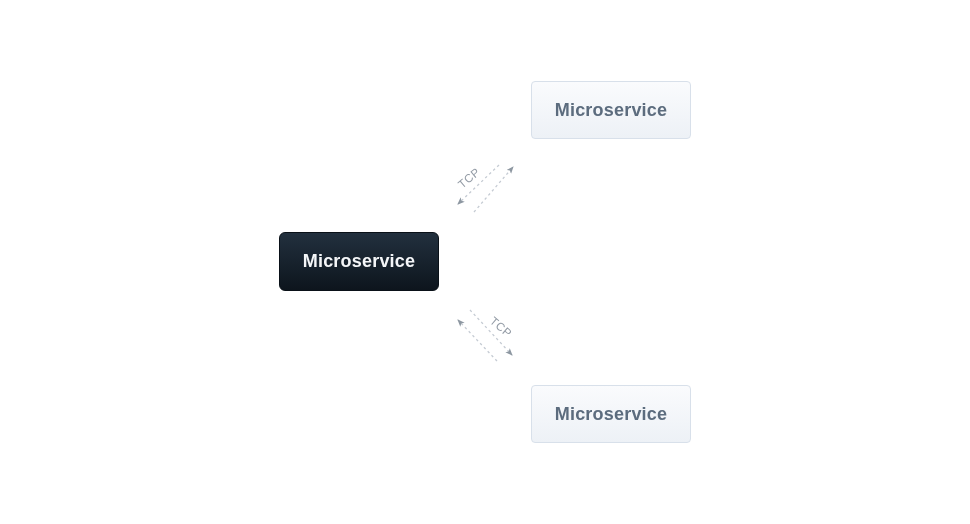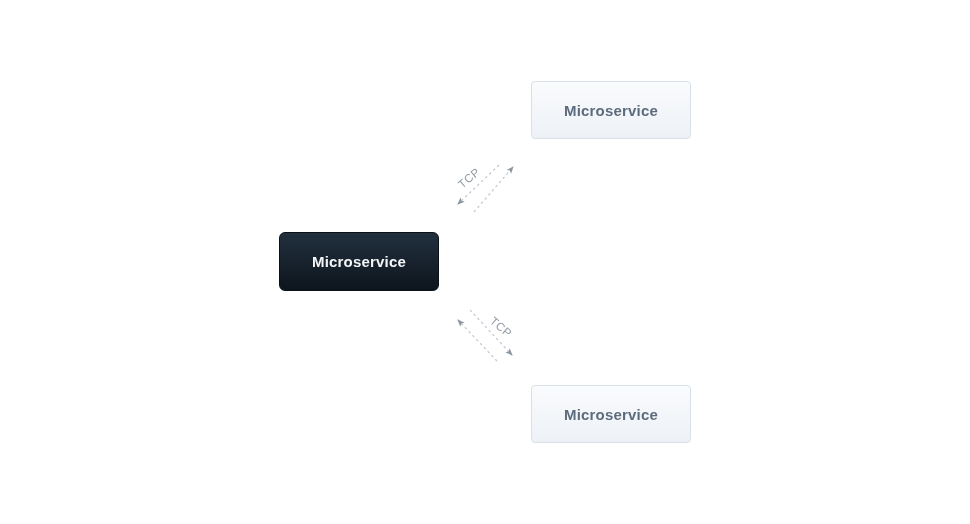--- a/index.html
+++ b/index.html
@@ -26,21 +26,21 @@
   .edge-line{
     stroke:var(--edge-dash);
     stroke-width:1.3;
     stroke-dasharray:2.5 3;
     fill:none;
   }
   .node{
     position:absolute;
     display:flex;align-items:center;justify-content:center;
     font-weight:700;
-    font-size:15px;
+    font-size:18px;
     letter-spacing:.2px;
   }
   .node.dark{
     background:linear-gradient(180deg,var(--dark-top) 0%,var(--dark-bottom) 100%);
     color:var(--dark-text);
     border-radius:6px;
     border:1px solid #0a1118;
   }
   .node.light{
     background:linear-gradient(180deg,var(--light-top) 0%,var(--light-bottom) 100%);

